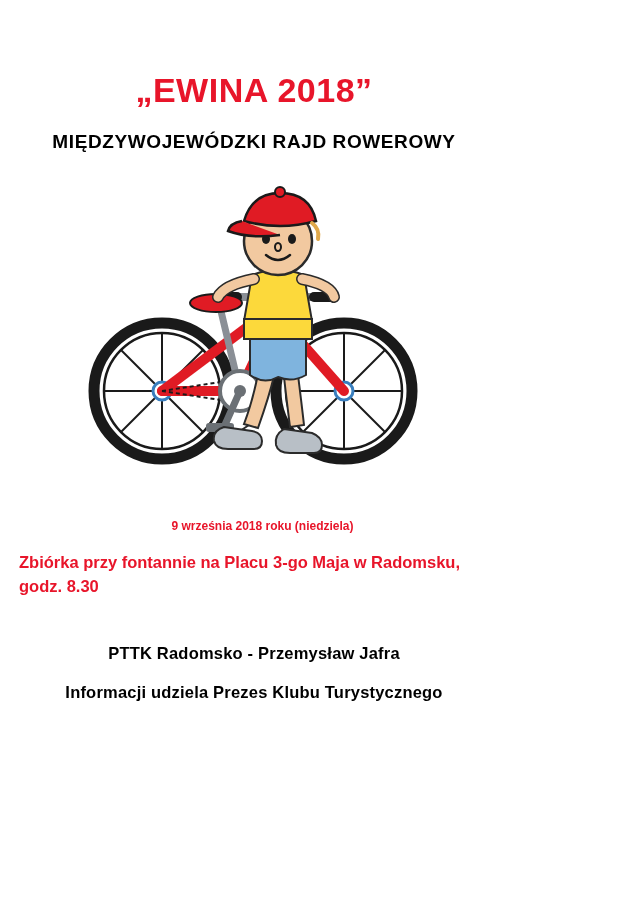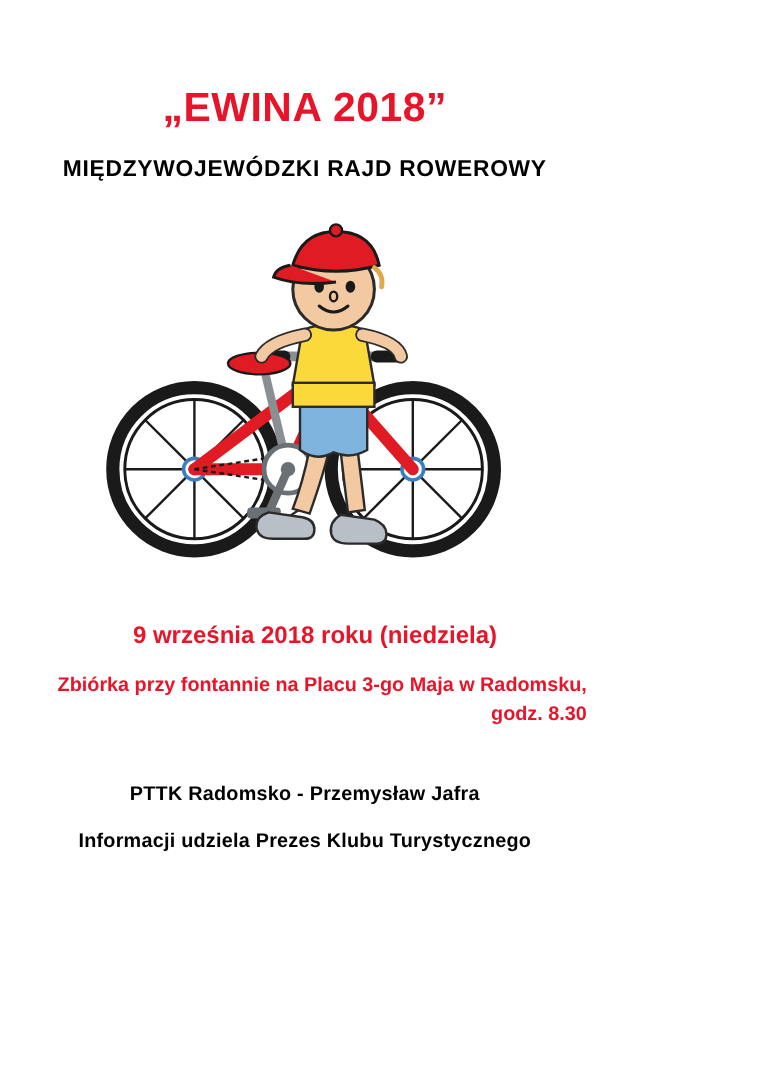--- a/index.html
+++ b/index.html
@@ -47,32 +47,32 @@
 
   .illustration {
     margin-top: 26px;
     width: 420px;
     height: 300px;
     display: block;
   }
 
   .date-line {
     margin-top: 40px;
-    font-size: 20px;
+    font-size: 12px;
     font-weight: bold;
     color: #e8152a;
     margin-left: 17px;
   }
 
   .meeting-line {
     margin-top: 18px;
     font-size: 16.5px;
     font-weight: bold;
     color: #e8152a;
-    text-align: right;
+    text-align: left;
     line-height: 1.45;
     width: 470px;
   }
 
   .info-block {
     margin-top: 46px;
     text-align: center;
     width: 520px;
   }
   .info-line {

